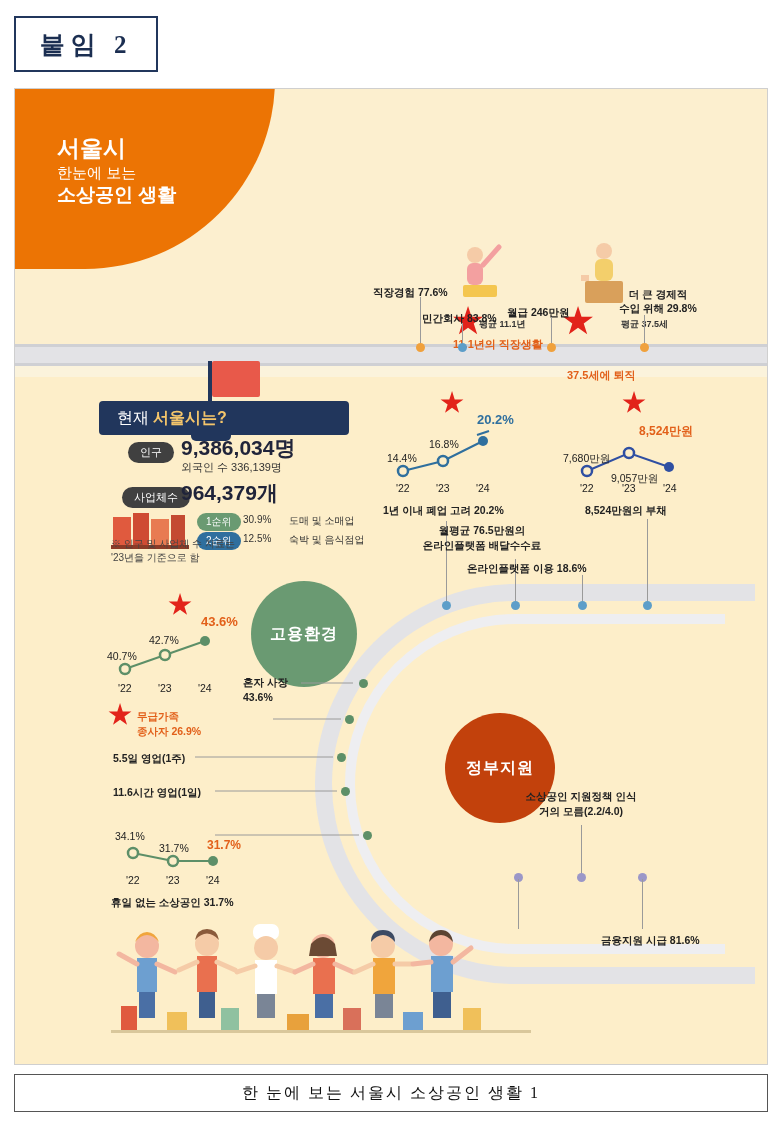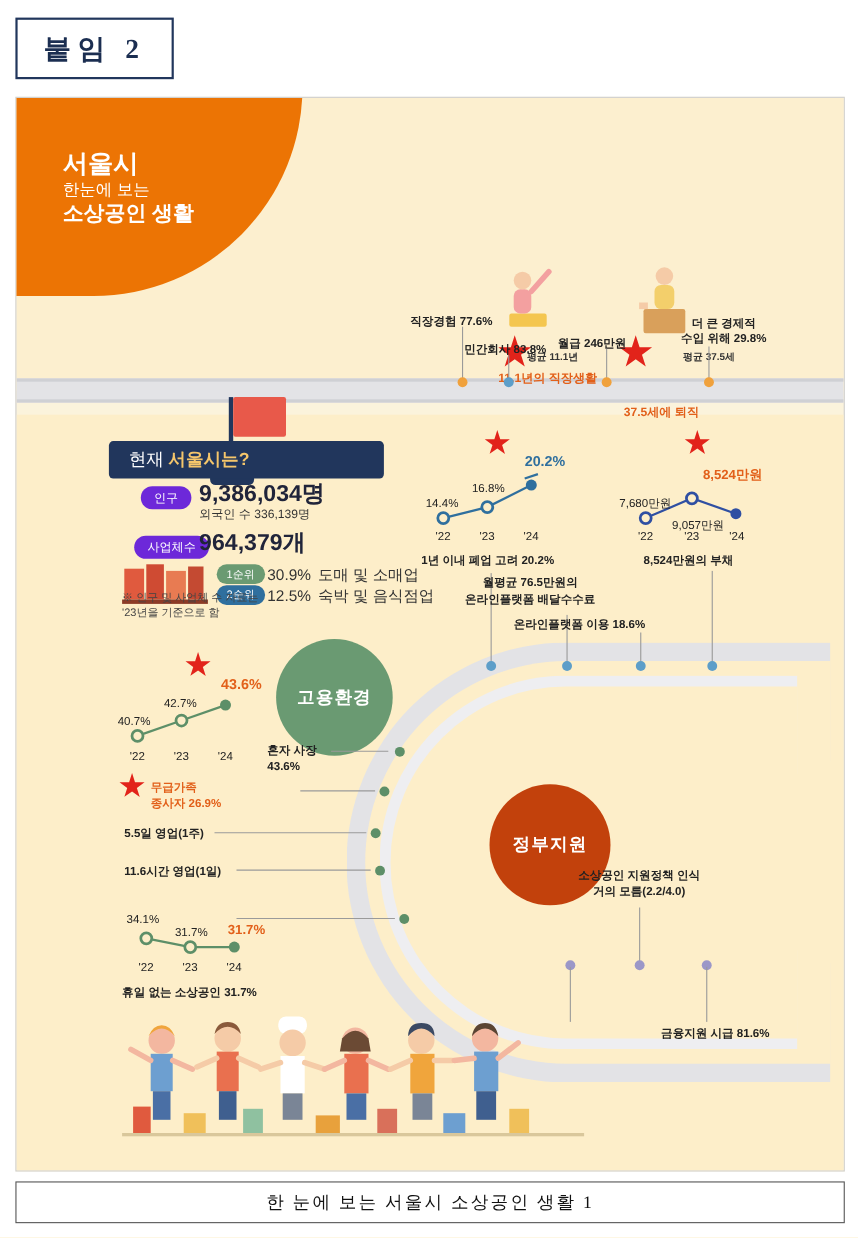--- a/index.html
+++ b/index.html
@@ -71,32 +71,32 @@
   .bubble.employ{left:236px;top:492px;width:106px;height:106px;background:#6a9a72;}
   .bubble.gov{left:430px;top:624px;width:110px;height:110px;background:#c2410c;}
   
   .navy-tag{
     position:absolute;left:84px;top:312px;width:250px;height:34px;background:#21365c;
     border-radius:4px;color:#fff;display:flex;align-items:center;padding-left:18px;
     font-size:16px;box-sizing:border-box;
   }
   .navy-tag b{color:#f5c66b;margin-left:4px;}
   .pill{
-    position:absolute;background:#6d28d9;color:#fff;border-radius:11px;
+    position:absolute;background:#404040;color:#fff;border-radius:11px;
     font-size:11px;padding:3px 12px;
   }
   .stat-big{position:absolute;font-size:21px;font-weight:bold;color:#20243a;}
   .stat-sub{position:absolute;font-size:11px;color:#333;}
   .note{position:absolute;font-size:10px;color:#444;line-height:1.4;}
   .rank{
     position:absolute;background:#6a9a72;color:#fff;font-size:10px;border-radius:9px;
     padding:2px 9px;
   }
   .rank.second{background:#2f6f9e;}
-  .rank-text{position:absolute;font-size:14px;color:#333;}
+  .rank-text{position:absolute;font-size:10px;color:#333;}
   .label{position:absolute;font-size:10.5px;color:#222;line-height:1.35;}
   .label.b{font-weight:bold;}
   .label.orange{color:#e2601a;font-weight:bold;}
   .label.center{text-align:center;}
   .dot{position:absolute;width:9px;height:9px;border-radius:50%;}
   .dot.o{background:#f0a13c;}
   .dot.bl{background:#5d9ec9;}
   .dot.g{background:#5d8f68;}
   .dot.p{background:#9b97c8;}
   .vline{position:absolute;width:1px;background:#9a9a9a;}

